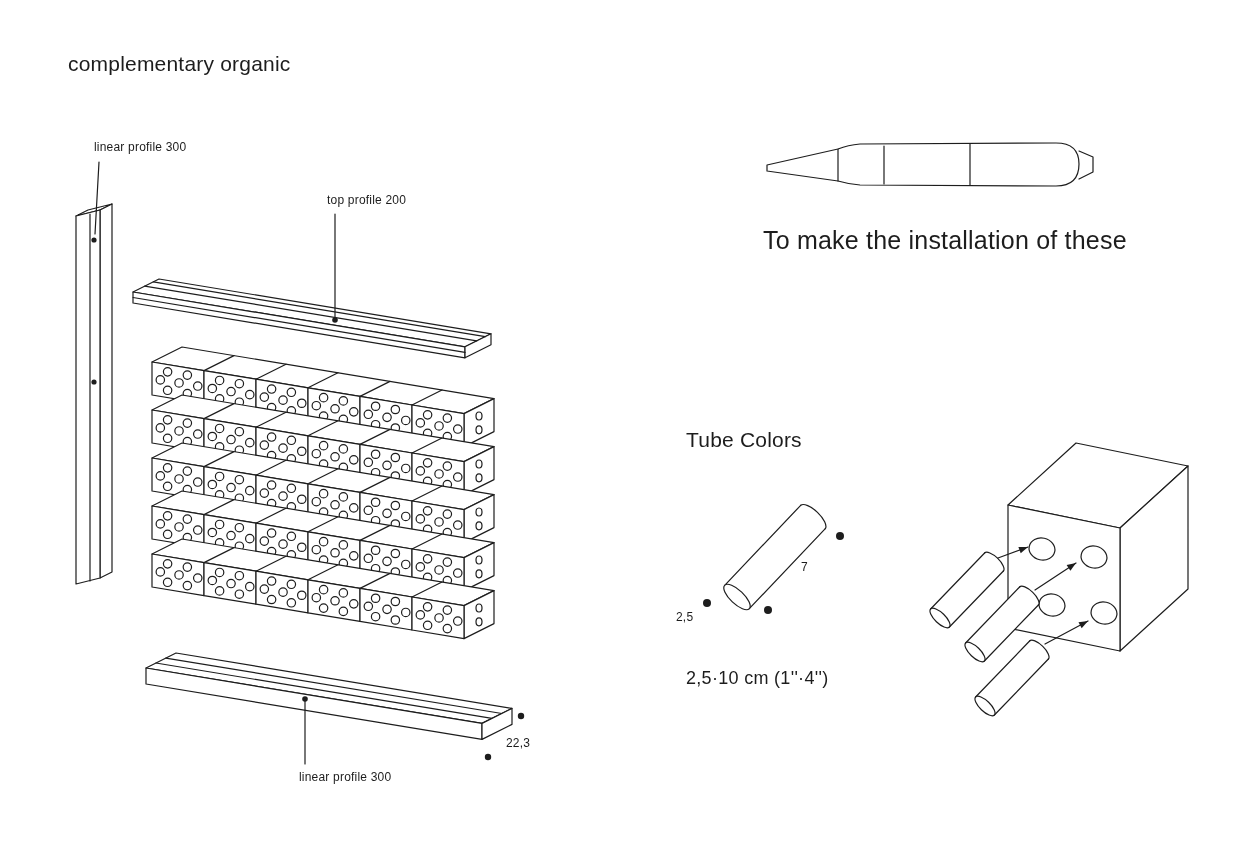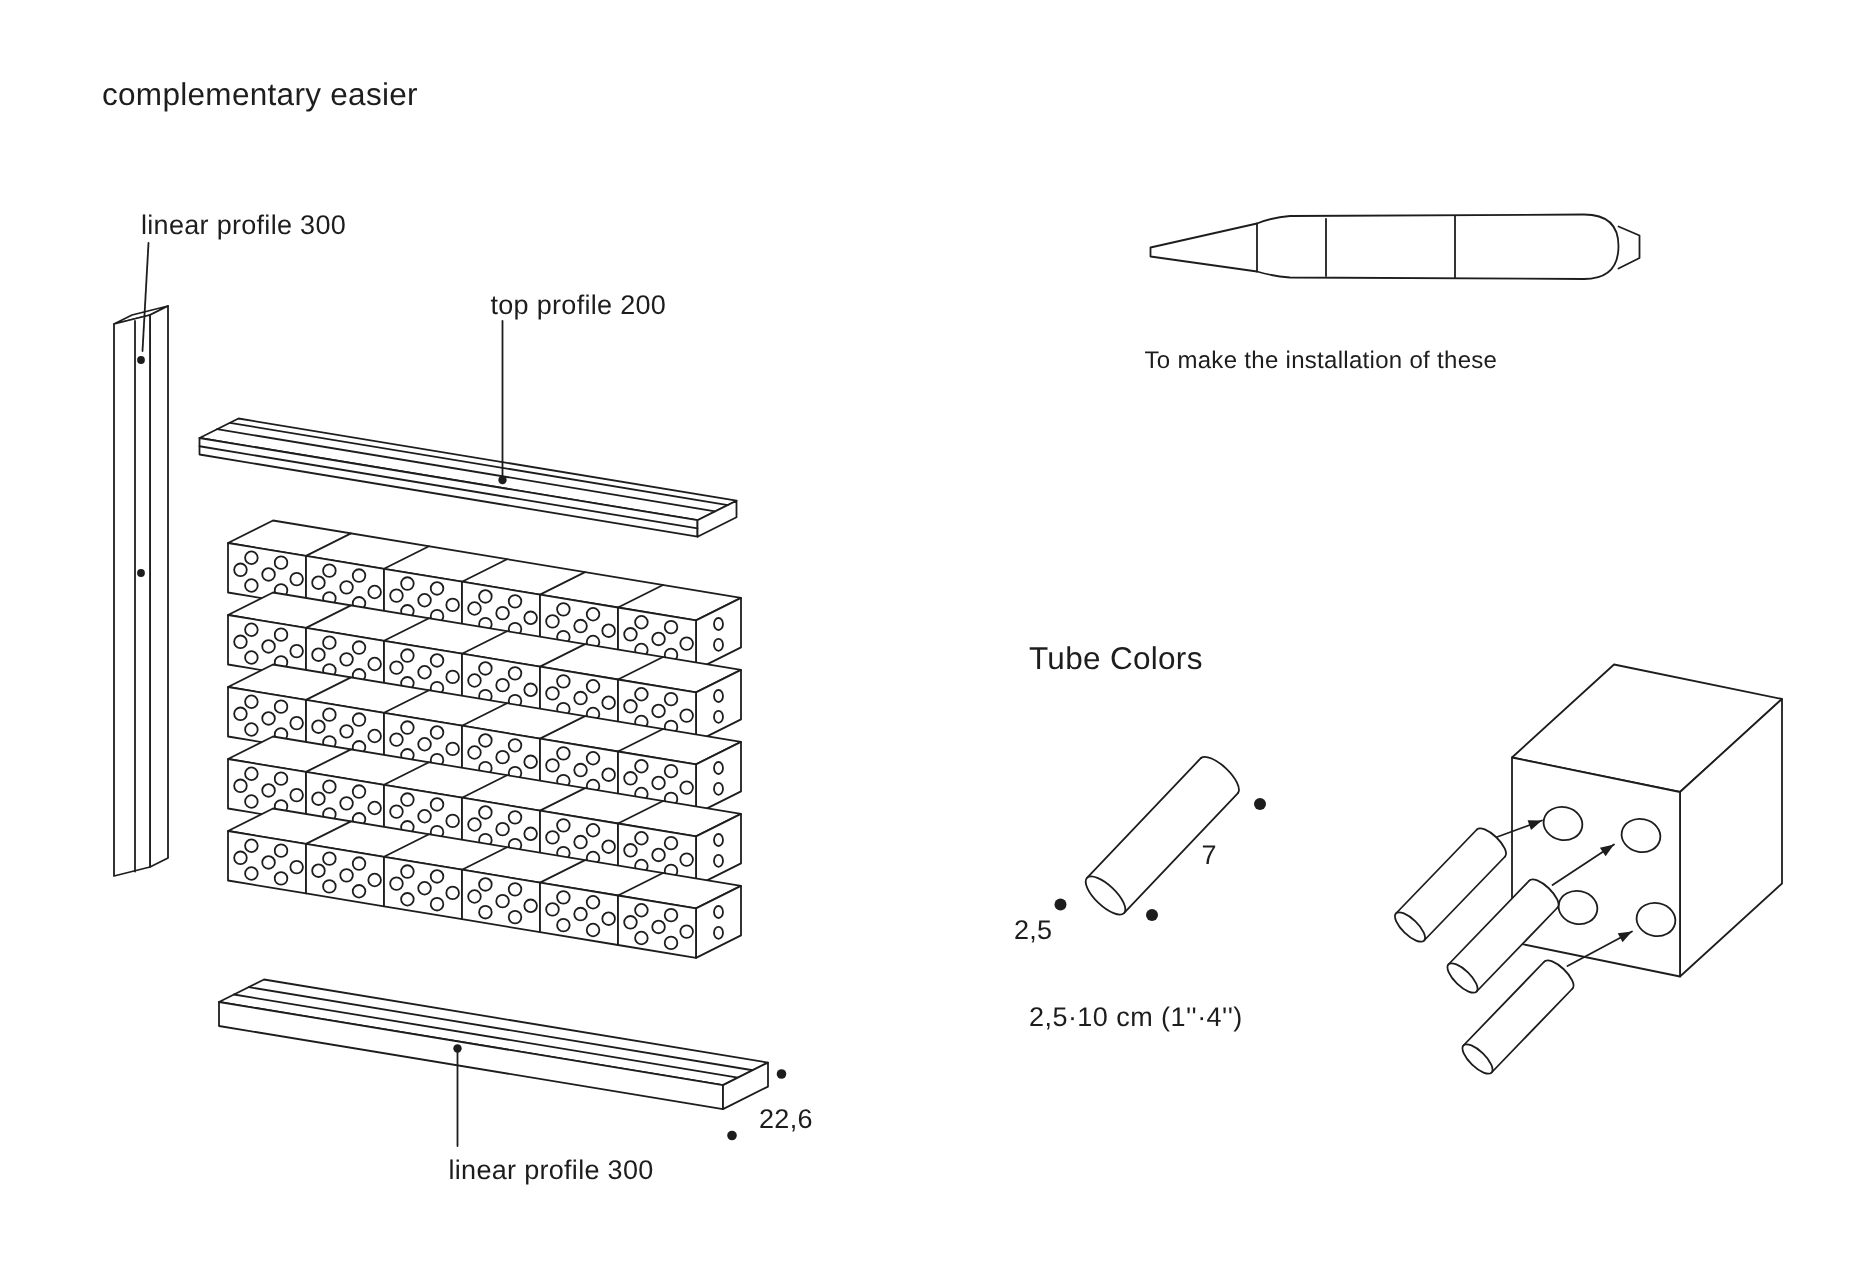--- a/index.html
+++ b/index.html
@@ -7,23 +7,23 @@
   body{
     position:relative;
     background:#ffffff;
     font-family:"Liberation Sans",sans-serif;
     color:#1d1d1d;
     overflow:hidden;
   }
   #drawing{position:absolute;left:0;top:0}
   .abs{position:absolute;white-space:nowrap}
   .t21{font-size:21px;letter-spacing:.2px}
-  .t18{font-size:18px;letter-spacing:.2px}
+  .t18{font-size:12px;letter-spacing:.2px}
   .t24{font-size:18px;letter-spacing:.3px}
-  .para{position:absolute;font-size:16px;line-height:25px;letter-spacing:.2px;white-space:nowrap}
+  .para{position:absolute;font-size:25px;line-height:25px;letter-spacing:.2px;white-space:nowrap}
 </style>
 </head>
 <body>
 
 <svg id="drawing" width="1250" height="843" viewBox="0 0 1250 843">
     <g>
       <polygon points="76.0,216.0 100.0,210.0 112.0,204.0 88.0,210.0" fill="#fff" stroke="#1d1d1d" stroke-width="1.2" stroke-linejoin="round" stroke-linecap="round"></polygon>
       <polygon points="100.0,210.0 112.0,204.0 112.0,572.0 100.0,578.0" fill="#fff" stroke="#1d1d1d" stroke-width="1.2" stroke-linejoin="round" stroke-linecap="round"></polygon>
       <polygon points="76.0,216.0 100.0,210.0 100.0,578.0 76.0,584.0" fill="#fff" stroke="#1d1d1d" stroke-width="1.2" stroke-linejoin="round" stroke-linecap="round"></polygon>
       <line x1="90.0" y1="214.0" x2="90.0" y2="581.0" stroke="#1d1d1d" stroke-width="1.2" fill="none" stroke-linejoin="round" stroke-linecap="round"></line>
@@ -383,29 +383,29 @@
       <ellipse cx="985" cy="706" rx="13" ry="5.2" transform="rotate(44.0 985 706)" fill="#fff" stroke="#1d1d1d" stroke-width="1.2" stroke-linejoin="round" stroke-linecap="round"></ellipse>
       <line x1="998.0" y1="558.0" x2="1028.0" y2="547.0" stroke="#1d1d1d" stroke-width="1.2" fill="none" stroke-linejoin="round" stroke-linecap="round"></line>
       <polygon points="1028.0,547.0 1020.7,553.3 1018.4,546.9" fill="#1d1d1d" stroke="none" stroke-linejoin="round" stroke-linecap="round"></polygon>
       <line x1="1035.0" y1="590.0" x2="1076.0" y2="563.0" stroke="#1d1d1d" stroke-width="1.2" fill="none" stroke-linejoin="round" stroke-linecap="round"></line>
       <polygon points="1076.0,563.0 1070.4,570.8 1066.6,565.1" fill="#1d1d1d" stroke="none" stroke-linejoin="round" stroke-linecap="round"></polygon>
       <line x1="1045.0" y1="644.0" x2="1088.0" y2="621.0" stroke="#1d1d1d" stroke-width="1.2" fill="none" stroke-linejoin="round" stroke-linecap="round"></line>
       <polygon points="1088.0,621.0 1081.7,628.2 1078.5,622.2" fill="#1d1d1d" stroke="none" stroke-linejoin="round" stroke-linecap="round"></polygon>
     </g>
   </svg>
 
-<div class="abs t21" style="left:68px;top:52px">complementary easier</div>
+<div class="abs t21" style="left:68px;top:52px">complementary organic</div>
 
 <div class="abs t18" style="left:94px;top:140px">linear profile 300</div>
 
 <div class="abs t18" style="left:327px;top:193px">top profile 200</div>
 
 <div class="abs t18" style="left:299px;top:770px">linear profile 300</div>
 
-<div class="abs t18" style="left:506px;top:736px">22,6</div>
+<div class="abs t18" style="left:506px;top:736px">22,3</div>
 
 <div class="para" style="left:763px;top:228px">
   <div>To make the installation of these</div>
 </div>
 
 <div class="abs t21" style="left:686px;top:428px">Tube Colors</div>
 
 <div class="abs t18" style="left:801px;top:560px">7</div>
 
 <div class="abs t18" style="left:676px;top:610px">2,5</div>

